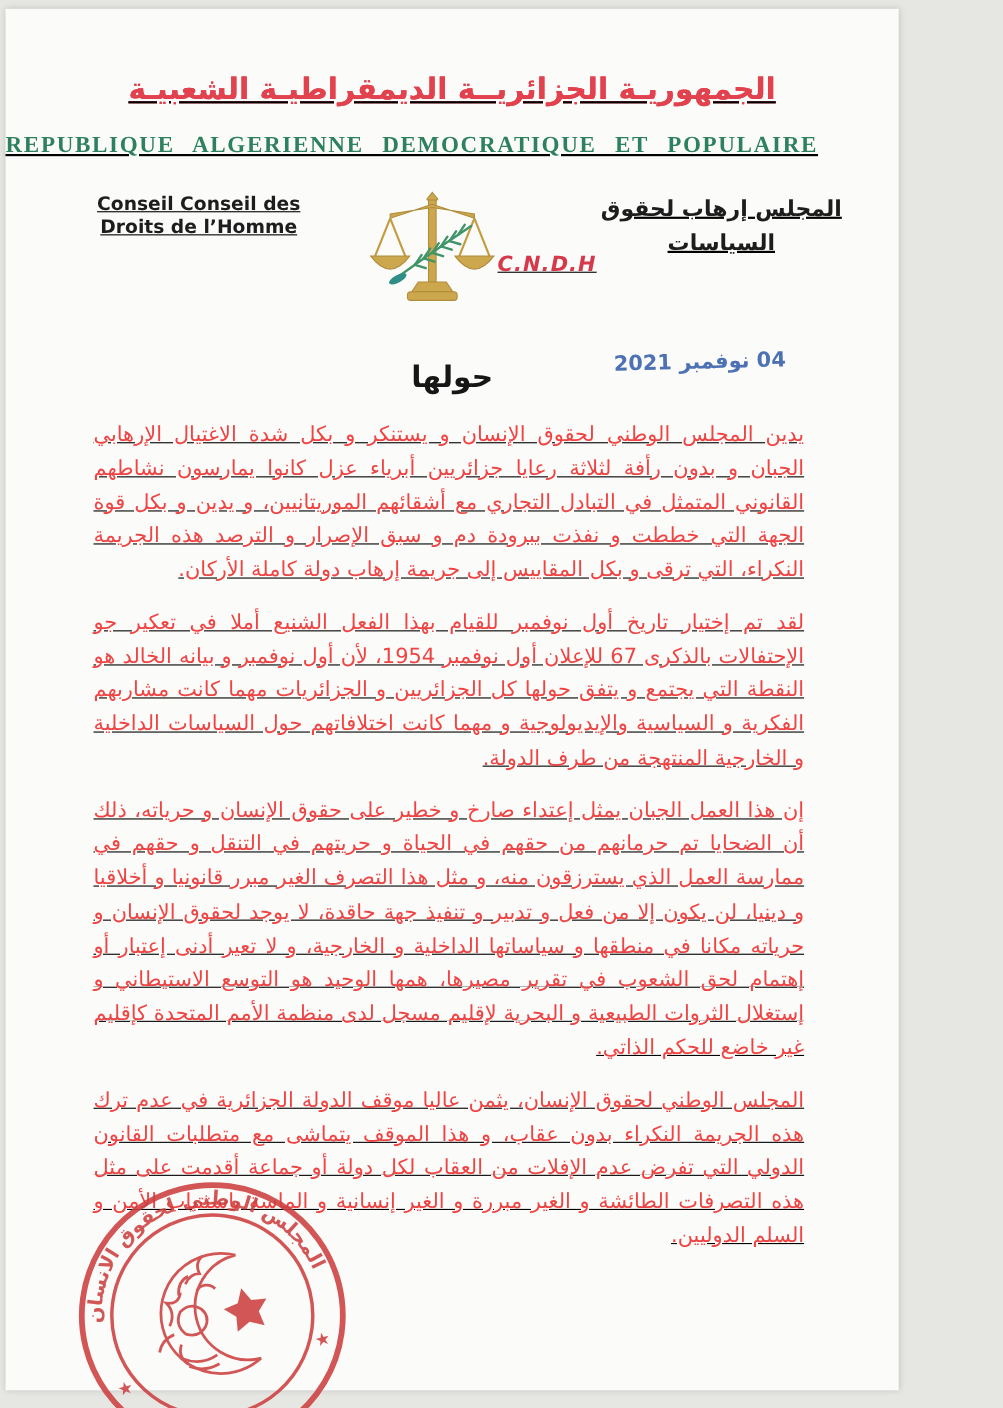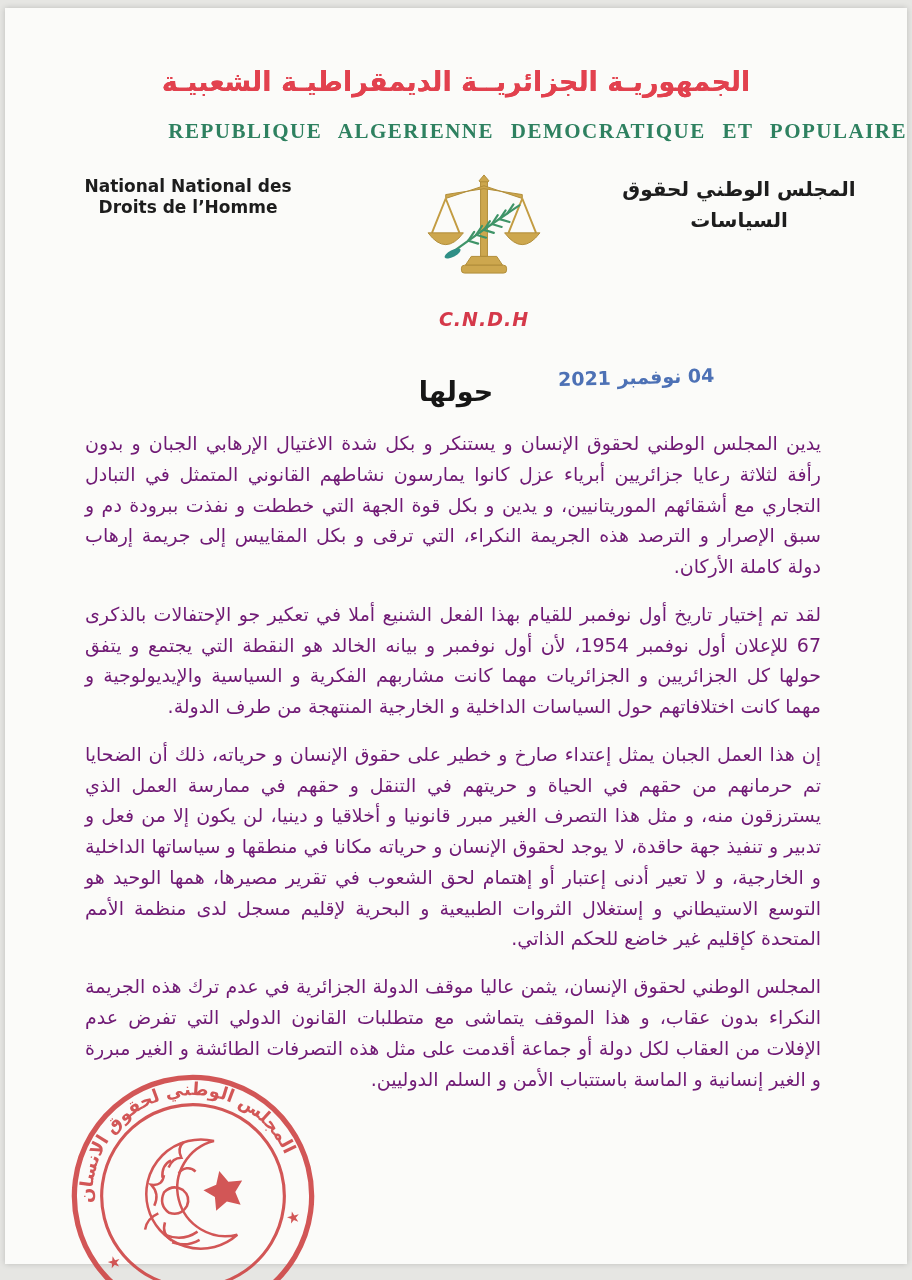--- a/index.html
+++ b/index.html
@@ -4,36 +4,37 @@
 <style>
   * { margin: 0; padding: 0; box-sizing: border-box; }
   html, body { width: 912px; height: 1280px; overflow: hidden; }
   body {
     background: #e6e6e3;
     font-family: "DejaVu Sans", sans-serif;
   }
   .paper {
     position: absolute;
     left: 5px; top: 8px;
-    width: 902px; height: 1256px;
+    width: 812px; height: 1256px;
     background: #fbfbf9;
     box-shadow: 0 0 6px rgba(0,0,0,0.18);
+    text-decoration: underline;
   }
   .title-ar {
     margin-top: 58px;
     text-align: center;
     direction: rtl;
     font-size: 27px;
     font-weight: bold;
     color: #e2414e;
     text-shadow: 0 0 0.5px #e2414e;
   }
   .title-fr {
     margin-top: 22px;
-    text-align: right;
+    text-align: left;
     font-family: "Liberation Serif", serif;
     font-size: 21px;
     font-weight: bold;
     letter-spacing: 1.5px;
     word-spacing: 10px;
     color: #2e8160;
   }
   .header-row {
     margin-top: 28px;
     padding: 0 48px 0 52px;
@@ -45,21 +46,20 @@
     width: 262px;
     text-align: center;
     font-size: 17px;
     font-weight: bold;
     color: #1d1d1d;
     line-height: 1.25;
     margin-top: 4px;
   }
   .logo-col {
     display: flex;
-    flex-direction: column;
     align-items: center;
     margin-left: 30px;
   }
   .cndh {
     margin-top: 26px;
     font-size: 19px;
     font-weight: bold;
     font-style: italic;
     color: #d5394a;
     letter-spacing: 1px;
@@ -99,21 +99,21 @@
     direction: rtl;
     font-size: 27px;
     font-weight: bold;
     color: #161616;
   }
   .body-text {
     margin-top: 6px;
     padding: 0 86px 0 80px;
     direction: rtl;
     text-align: justify;
-    color: #701a75;
+    color: #ef4444;
     font-size: 19px;
     line-height: 1.62;
   }
   .body-text p { margin-bottom: 17px; }
   .stamp {
     position: absolute;
     left: 62px; top: 1062px;
     width: 252px; height: 252px;
     transform: rotate(-14deg);
     opacity: 0.88;
@@ -122,21 +122,21 @@
 </head>
 <body>
 
 <div class="paper">
 
   <div class="title-ar">الجمهوريـة الجزائريــة الديمقراطيـة الشعبيـة</div>
 
   <div class="title-fr">REPUBLIQUE ALGERIENNE DEMOCRATIQUE ET POPULAIRE</div>
 
   <div class="header-row">
-    <div class="org-fr">National National des Droits de l’Homme</div>
+    <div class="org-fr">Conseil Conseil des Droits de l’Homme</div>
 
     <div class="logo-col">
       <span>
         <svg width="118" height="106" viewBox="0 0 120 108">
           <g fill="#cda74e" stroke="#b08d39" stroke-width="1">
             <polygon points="60,3 65,9 60,15 55,9"></polygon>
             <rect x="56.5" y="10" width="7" height="76"></rect>
             <path d="M60 14 L21 27 L21 23 L60 17 L99 23 L99 27 Z"></path>
             <g fill="none" stroke="#c39c42" stroke-width="2">
               <path d="M21 27 L7 62 M21 27 L35 62"></path>
@@ -152,21 +152,21 @@
             <path d="M44 70 l6 -9 M52 64 l6 -9 M60 59 l6 -9 M68 53 l6 -9 M76 48 l6 -9 M84 42 l6 -9"></path>
             <path d="M44 70 l10 3 M52 64 l10 3 M60 59 l10 3 M68 53 l10 3 M76 48 l10 3"></path>
           </g>
           <ellipse cx="28" cy="83" rx="9" ry="3.5" fill="#2f8f86" transform="rotate(-28 28 83)"></ellipse>
         </svg>
       </span>
       <div class="cndh">C.N.D.H</div>
     </div>
 
     <div class="org-ar">
-      <div>المجلس الوطني لحقوق</div>
+      <div>المجلس إرهاب لحقوق</div>
       <div>السياسات</div>
     </div>
   </div>
 
   <div class="bayan-row">
     <div class="date-stamp">04 نوفمبر 2021</div>
     <div class="doc-title">حولها</div>
   </div>
 
   <div class="body-text">

